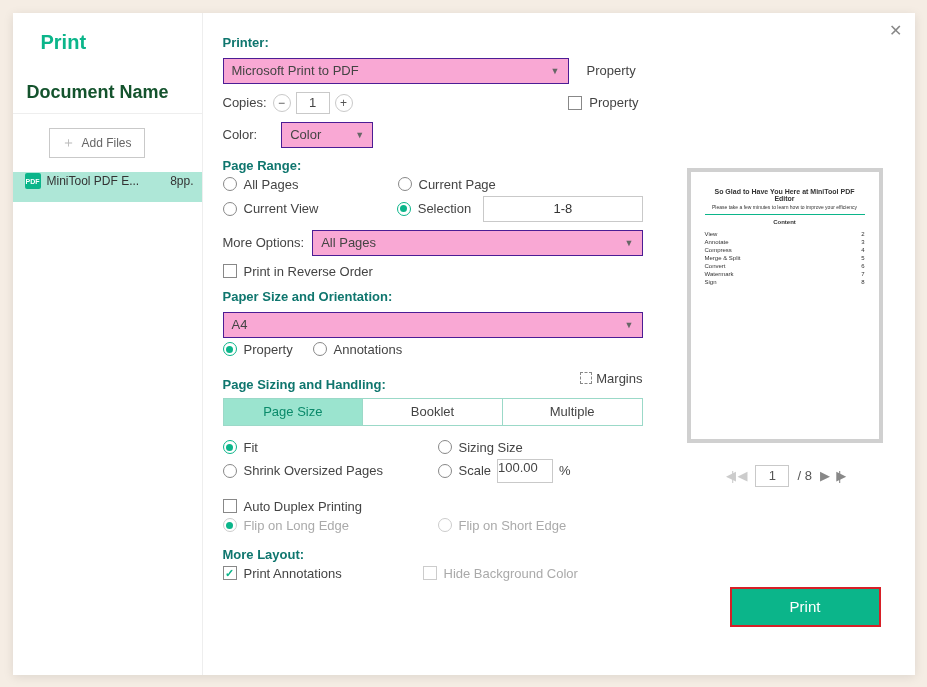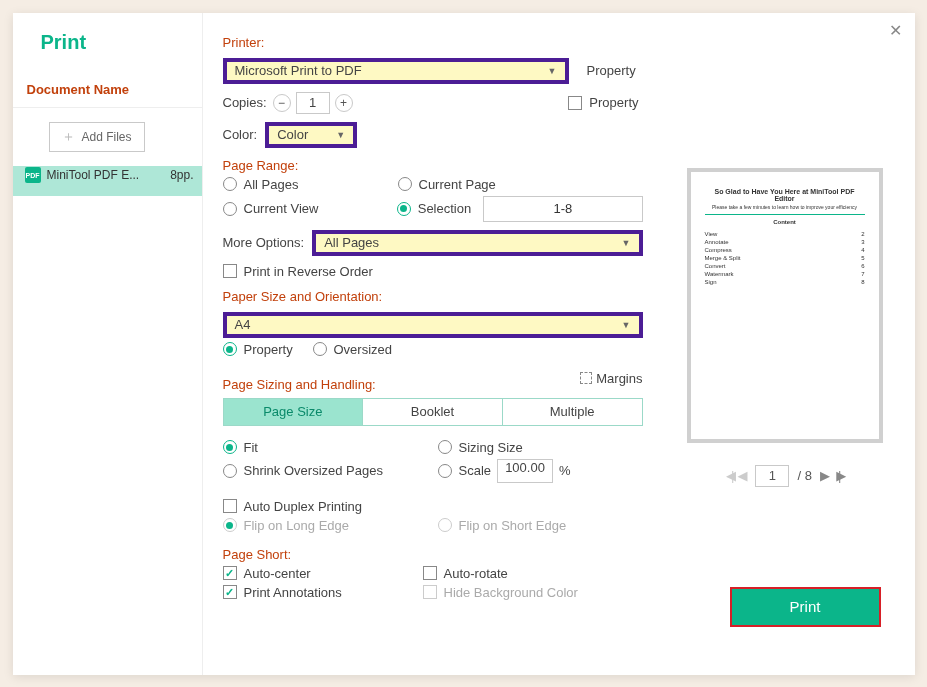--- a/index.html
+++ b/index.html
@@ -18,46 +18,46 @@
     font-size: 16px; cursor: pointer;
   }
   .left-panel {
     width: 190px; border-right: 1px solid #eee; padding: 0;
   }
   .title {
     color: #0bb58a; font-size: 20px; font-weight: bold;
     padding: 18px 0 18px 28px;
   }
   .doc-name {
-    color: #c2410c; font-size: 13px; font-weight: bold;
+    color: #14532d; font-size: 18px; font-weight: bold;
     padding: 10px 0 10px 14px; border-bottom: 1px solid #eee;
   }
   .addfiles {
     margin: 14px 0 14px 36px; width: 96px; height: 30px;
     border: 1px solid #c9c9c9; background: #fff; color: #666;
     font-size: 12px; display: flex; align-items: center; justify-content: center;
     gap: 6px; cursor: pointer;
   }
   .file-row {
     margin-top: 10px; height: 30px; background: #aee7d7;
     display: flex; align-items: center; padding: 0 8px 11px 12px;
     font-size: 12px; color: #333; gap: 6px;
   }
   .pdf-icon { width: 16px; height: 16px; background: #0bb58a;
     color: #fff; font-size: 7px; font-weight: bold; display: flex;
     align-items: center; justify-content: center; border-radius: 2px; }
   .file-row .pp { margin-left: auto; color: #333; }
   .center-panel { flex: 1; padding: 12px 20px 10px 20px; overflow: hidden; }
-  .section-label { font-size: 13px; font-weight: normal; color: #c2410c; margin-top: 10px; }
+  .section-label { font-size: 13px; font-weight: bold; color: #0f766e; margin-top: 10px; }
   .row { display: flex; align-items: center; font-size: 13px; color: #444; margin-top: 8px; }
   .row-tight { margin-top: 4px; }
   .dropdown {
-    border: 4px solid #4c1d95; height: 26px; display: flex;
+    border: 1px solid #4c1d95; height: 26px; display: flex;
     align-items: center; padding: 0 8px; font-size: 13px; color: #444;
-    background: #fef9c3; position: relative;
+    background: #f9a8d4; position: relative;
   }
   .dropdown .caret { margin-left: auto; font-size: 9px; color: #666; }
   .stepper-btn {
     width: 18px; height: 18px; border: 1px solid #c9c9c9; border-radius: 50%;
     display: flex; align-items: center; justify-content: center;
     font-size: 12px; color: #555; cursor: pointer;
   }
   .copies-input {
     width: 34px; height: 22px; border: 1px solid #c9c9c9; margin: 0 5px;
     text-align: center; font-size: 13px; color: #444; display: flex;
@@ -78,21 +78,21 @@
     align-items: center; justify-content: center;
   }
   .tabbar {
     display: flex; border: 1px solid #9bd9c8; height: 28px; margin-top: 6px;
   }
   .tabbar .tab { flex: 1; display: flex; align-items: center; justify-content: center;
     font-size: 13px; color: #444; border-right: 1px solid #9bd9c8; }
   .tabbar .tab:last-child { border-right: none; }
   .tabbar .tab.active { background: #9be4cf; color: #0a8a6a; }
   .scale-input { width: 56px; height: 24px; border: 1px solid #c9c9c9;
-    margin: 0 6px; text-align: center; font-size: 13px; }
+    margin: 0 6px; text-align: left; font-size: 13px; }
   .outer-red { position: absolute; right: 34px; bottom: 48px; width: 151px; height: 40px; border: 2.5px solid #d71f27; }
   .print-btn { width: 100%; height: 100%; border: none; background: #0bb58a;
     color: #fff; font-size: 15px; }
   .right-panel {
     width: 252px; padding: 10px 18px 10px 10px; display: flex; flex-direction: column;
     align-items: center;
   }
   .preview-outer { margin-top: 145px; width: 196px; height: 275px; background: #d0d0d0;
     padding: 4px; }
   .preview-page { width: 100%; height: 100%; background: #fff; padding: 16px 14px;
@@ -149,21 +149,21 @@
       <span class="copies-input">1</span>
       <span class="stepper-btn">+</span>
       <label class="inline" style="margin-left:auto;margin-right:4px;">
         <span class="chk"></span>
         <span>Property</span>
       </label>
     </div>
 
     <div class="row">
       <span>Color:</span>
-      <div class="dropdown" style="width:92px;margin-left:8px;">
+      <div class="dropdown" style="width:92px;margin-left:24px;">
         <span>Color</span>
         <span class="caret">▼</span>
       </div>
     </div>
 
     <div class="section-label">Page Range:</div>
     <div class="row row-tight">
       <label class="inline" style="width:175px;">
         <span class="radio"></span>
         <span>All Pages</span>
@@ -207,21 +207,21 @@
         <span class="caret">▼</span>
       </div>
     </div>
     <div class="row row-tight">
       <label class="inline" style="width:90px;">
         <span class="radio checked"></span>
         <span>Property</span>
       </label>
       <label class="inline">
         <span class="radio"></span>
-        <span>Oversized</span>
+        <span>Annotations</span>
       </label>
     </div>
 
     <div class="row" style="justify-content:space-between;">
       <span class="section-label" style="margin-top:12px;">Page Sizing and Handling:</span>
       <span style="display:flex;align-items:center;">
         <span class="margins-icon"></span>
         <span>Margins</span>
       </span>
     </div>
@@ -264,31 +264,21 @@
       <label class="inline gray" style="width:215px;">
         <span class="radio gray checked"></span>
         <span>Flip on Long Edge</span>
       </label>
       <label class="inline gray">
         <span class="radio gray"></span>
         <span>Flip on Short Edge</span>
       </label>
     </div>
 
-    <div class="section-label" style="margin-top:14px;">Page Short:</div>
-    <div class="row row-tight">
-      <label class="inline" style="width:200px;">
-        <span class="chk checked"></span>
-        <span>Auto-center</span>
-      </label>
-      <label class="inline">
-        <span class="chk"></span>
-        <span>Auto-rotate</span>
-      </label>
-    </div>
+    <div class="section-label" style="margin-top:14px;">More Layout:</div>
     <div class="row row-tight">
       <label class="inline" style="width:200px;">
         <span class="chk checked"></span>
         <span>Print Annotations</span>
       </label>
       <label class="inline gray">
         <span class="chk gray"></span>
         <span>Hide Background Color</span>
       </label>
     </div>

